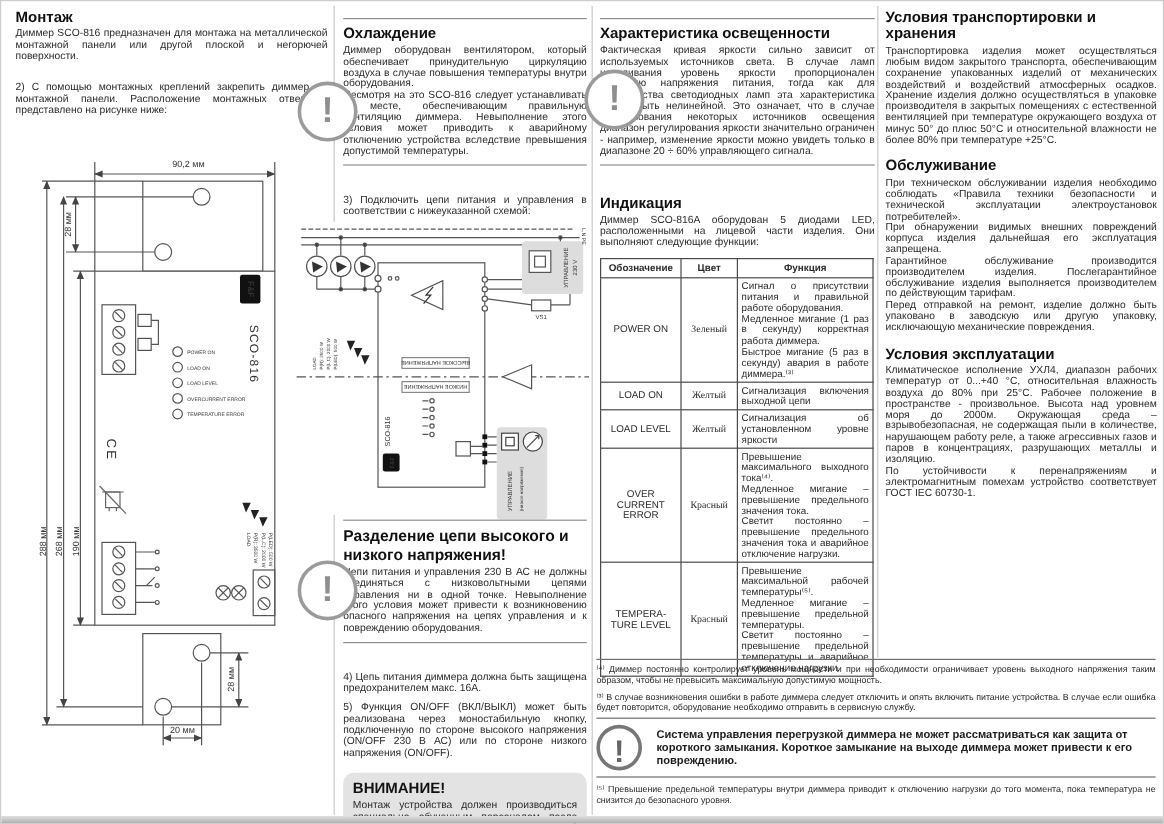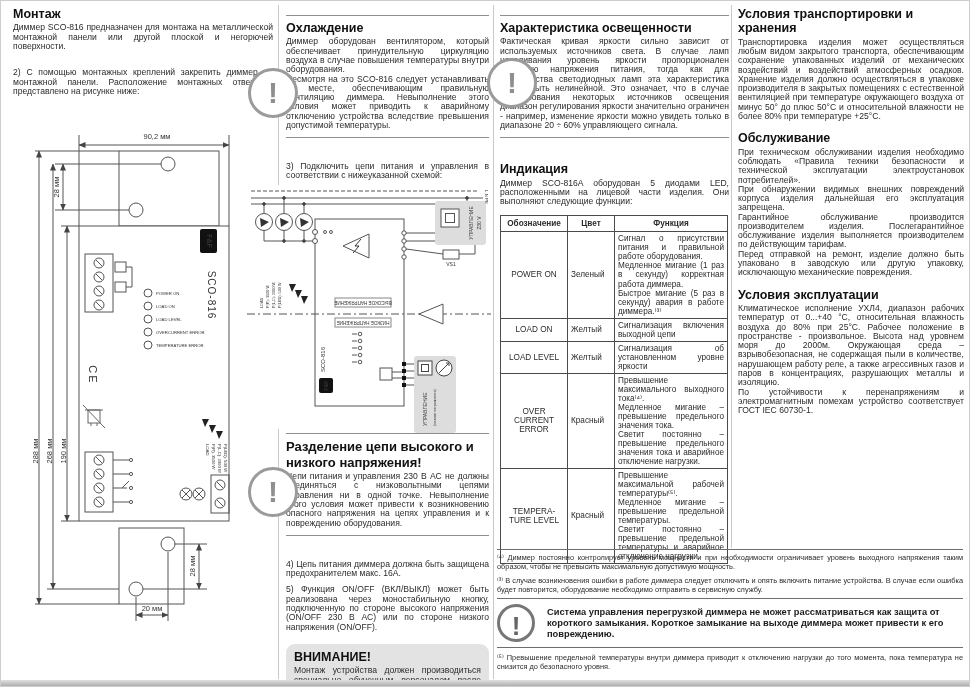--- a/index.html
+++ b/index.html
@@ -12,21 +12,21 @@
   .pre{white-space:pre-line;}
   .ruled{border-top:1px solid #8f8f8f;border-bottom:1px solid #8f8f8f;padding:5px 0 7px 0;margin-bottom:24px;}
   .warn-circle{position:absolute;width:44px;height:44px;border:3px solid #9b9b9b;border-radius:50%;
         background:#fff;color:#8f8f8f;font-weight:bold;font-size:30px;line-height:44px;text-align:center;z-index:4;}
   .attention-box{background:#e3e3e3;border-radius:9px;padding:6px 8px 8px 8px;margin-top:12px;}
   .attention-box h2{margin-bottom:2px;}
   table.ind{border-collapse:collapse;width:228px;margin-top:9px;}
   table.ind th,table.ind td{border:1px solid #4a4a4a;font-size:8.2px;line-height:1.1;padding:2px 3px;}
   table.ind th{font-weight:bold;text-align:center;padding:3px 2px;}
   td.c-name{width:60px;text-align:center;vertical-align:middle;}
-  td.c-color{width:40px;vertical-align:middle;}
+  td.c-color{width:40px;text-align:center;vertical-align:middle;font-family:Liberation Serif, serif;}
   td.c-func{text-align:justify;vertical-align:top;}
   .footnotes{position:absolute;left:496px;top:548px;width:466px;}
   .fnrule{border-top:1px solid #6e6e6e;height:0;margin:0;}
   .fn{font-size:7.4px;line-height:1.16;text-align:justify;margin:4px 0;}
   .fnwarn{display:flex;align-items:center;gap:12px;margin:5px 0;}
   .fnwarn .ico{flex:0 0 38px;width:38px;height:38px;border:3px solid #777;border-radius:50%;
         color:#666;font-weight:bold;font-size:26px;line-height:38px;text-align:center;box-sizing:border-box;background:#fff;}
   .fnwarn .txt{font-size:9.3px;font-weight:bold;line-height:1.2;color:#1c1c1c;text-align:left;}
   .bottom-band{position:absolute;left:0;top:679px;width:970px;height:8px;
         background:linear-gradient(#e0e0e0,#9f9f9f);}

